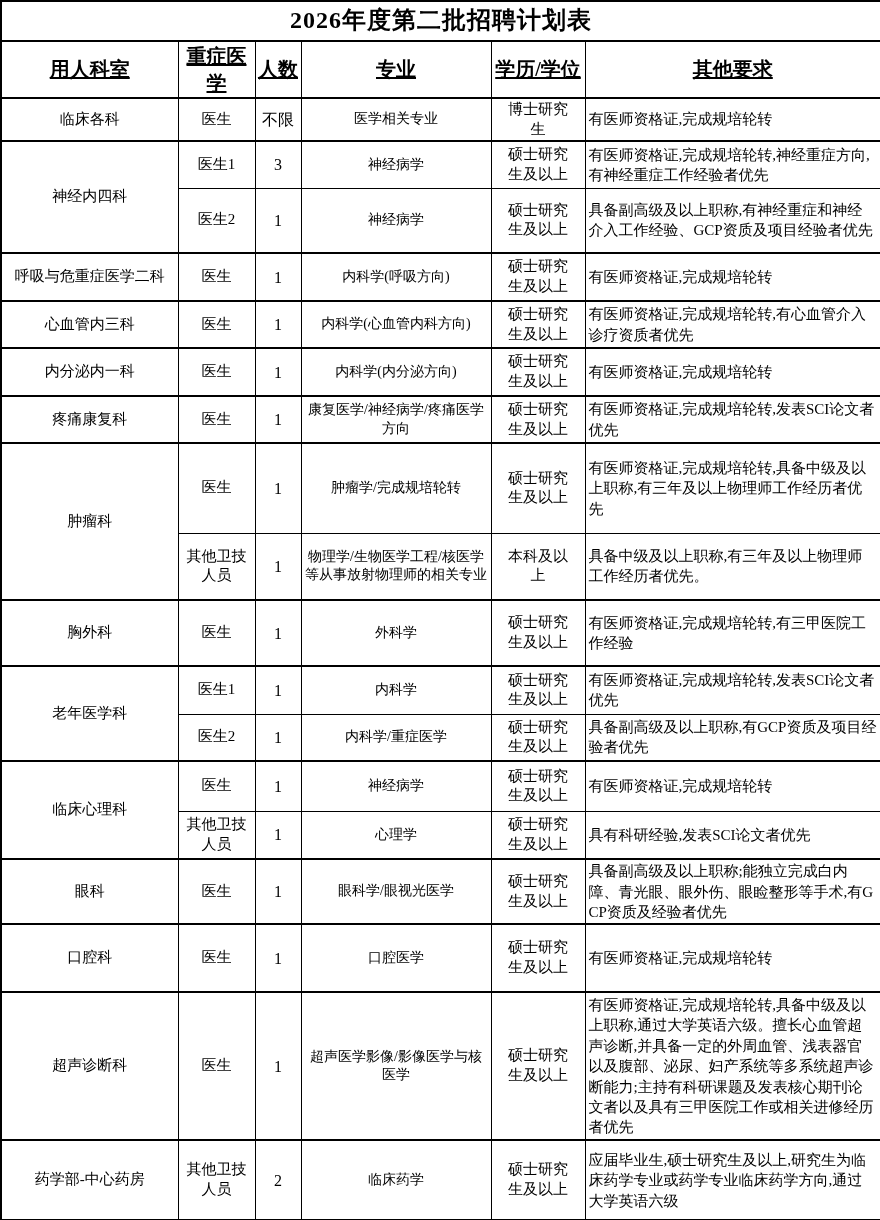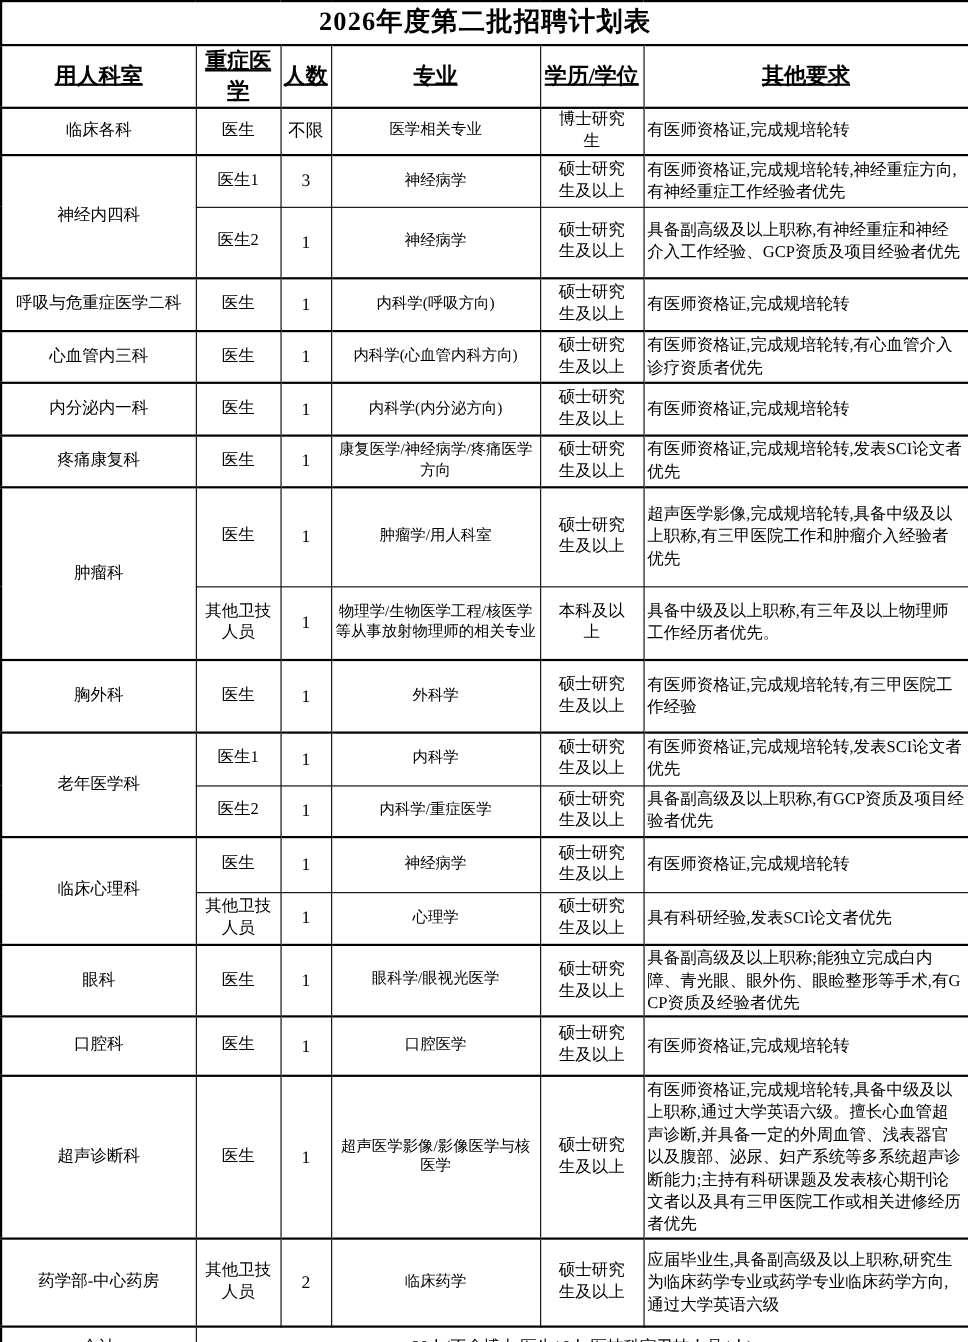--- a/index.html
+++ b/index.html
@@ -124,23 +124,23 @@
     <td class="c-num">1</td>
     <td class="c-major">康复医学/神经病学/疼痛医学方向</td>
     <td class="c-degree">硕士研究生及以上</td>
     <td class="c-req">有医师资格证,完成规培轮转,发表SCI论文者优先</td>
   </tr>
 
   <tr class="g" style="height:90px">
     <td class="c-dept" rowspan="2">肿瘤科</td>
     <td class="c-pos">医生</td>
     <td class="c-num">1</td>
-    <td class="c-major">肿瘤学/用人科室</td>
-    <td class="c-degree">硕士研究生及以上</td>
-    <td class="c-req">超声医学影像,完成规培轮转,具备中级及以上职称,有三甲医院工作和肿瘤介入经验者优先</td>
+    <td class="c-major">肿瘤学/完成规培轮转</td>
+    <td class="c-degree">硕士研究生及以上</td>
+    <td class="c-req">有医师资格证,完成规培轮转,具备中级及以上职称,有三年及以上物理师工作经历者优先</td>
   </tr>
   <tr style="height:67px">
     <td class="c-pos">其他卫技人员</td>
     <td class="c-num">1</td>
     <td class="c-major">物理学/生物医学工程/核医学等从事放射物理师的相关专业</td>
     <td class="c-degree">本科及以上</td>
     <td class="c-req">具备中级及以上职称,有三年及以上物理师工作经历者优先。</td>
   </tr>
 
   <tr class="g" style="height:66px">
@@ -186,21 +186,21 @@
 
   <tr class="g" style="height:65px">
     <td class="c-dept">眼科</td>
     <td class="c-pos">医生</td>
     <td class="c-num">1</td>
     <td class="c-major">眼科学/眼视光医学</td>
     <td class="c-degree">硕士研究生及以上</td>
     <td class="c-req">具备副高级及以上职称;能独立完成白内障、青光眼、眼外伤、眼睑整形等手术,有GCP资质及经验者优先</td>
   </tr>
 
-  <tr class="g" style="height:54px">
+  <tr class="g" style="height:68px">
     <td class="c-dept">口腔科</td>
     <td class="c-pos">医生</td>
     <td class="c-num">1</td>
     <td class="c-major">口腔医学</td>
     <td class="c-degree">硕士研究生及以上</td>
     <td class="c-req">有医师资格证,完成规培轮转</td>
   </tr>
 
   <tr class="g" style="height:148px">
     <td class="c-dept">超声诊断科</td>
@@ -210,21 +210,21 @@
     <td class="c-degree">硕士研究生及以上</td>
     <td class="c-req">有医师资格证,完成规培轮转,具备中级及以上职称,通过大学英语六级。擅长心血管超声诊断,并具备一定的外周血管、浅表器官以及腹部、泌尿、妇产系统等多系统超声诊断能力;主持有科研课题及发表核心期刊论文者以及具有三甲医院工作或相关进修经历者优先</td>
   </tr>
 
   <tr class="g" style="height:80px">
     <td class="c-dept">药学部-中心药房</td>
     <td class="c-pos">其他卫技人员</td>
     <td class="c-num">2</td>
     <td class="c-major">临床药学</td>
     <td class="c-degree">硕士研究生及以上</td>
-    <td class="c-req">应届毕业生,具备副高级及以上职称,研究生为临床药学专业或药学专业临床药学方向,通过大学英语六级</td>
+    <td class="c-req">应届毕业生,硕士研究生及以上,研究生为临床药学专业或药学专业临床药学方向,通过大学英语六级</td>
   </tr>
 
   <tr class="g" style="height:40px">
     <td class="c-dept">合计</td>
     <td colspan="5">20人(不含博士,医生16人,医技科室卫技人员4人)</td>
   </tr>
 </tbody>
   </table>
 
 </body></html>

